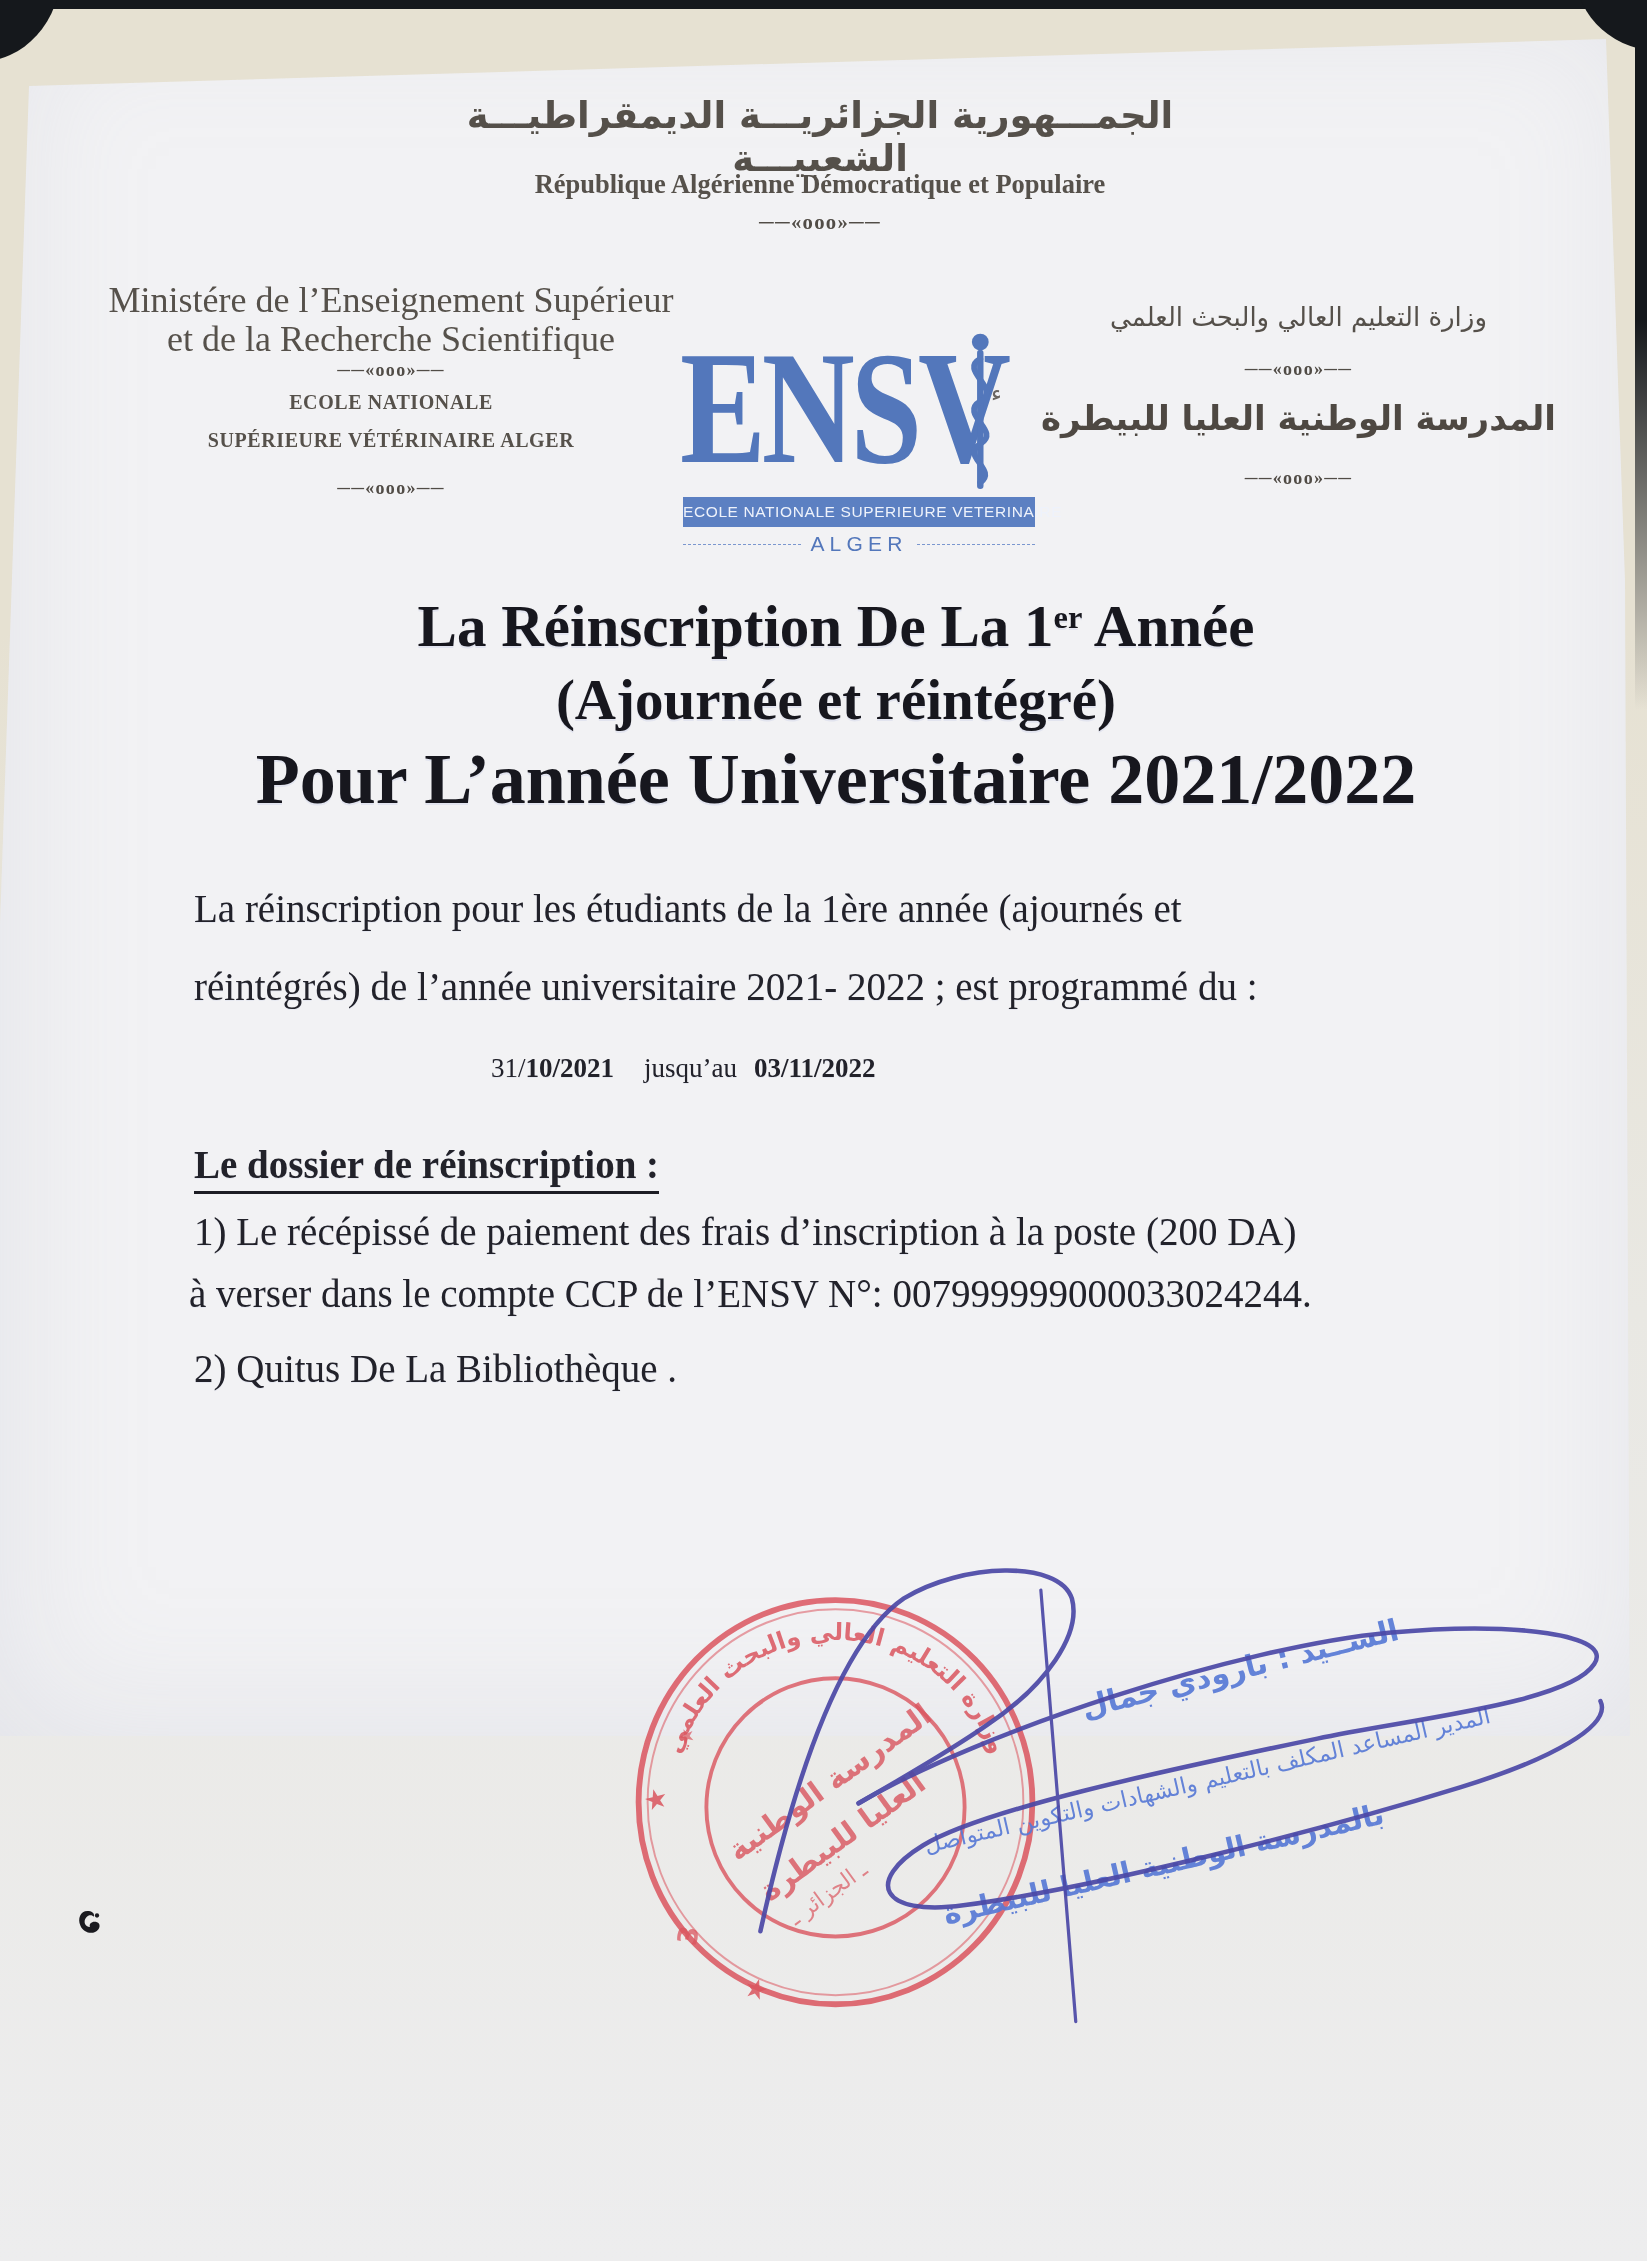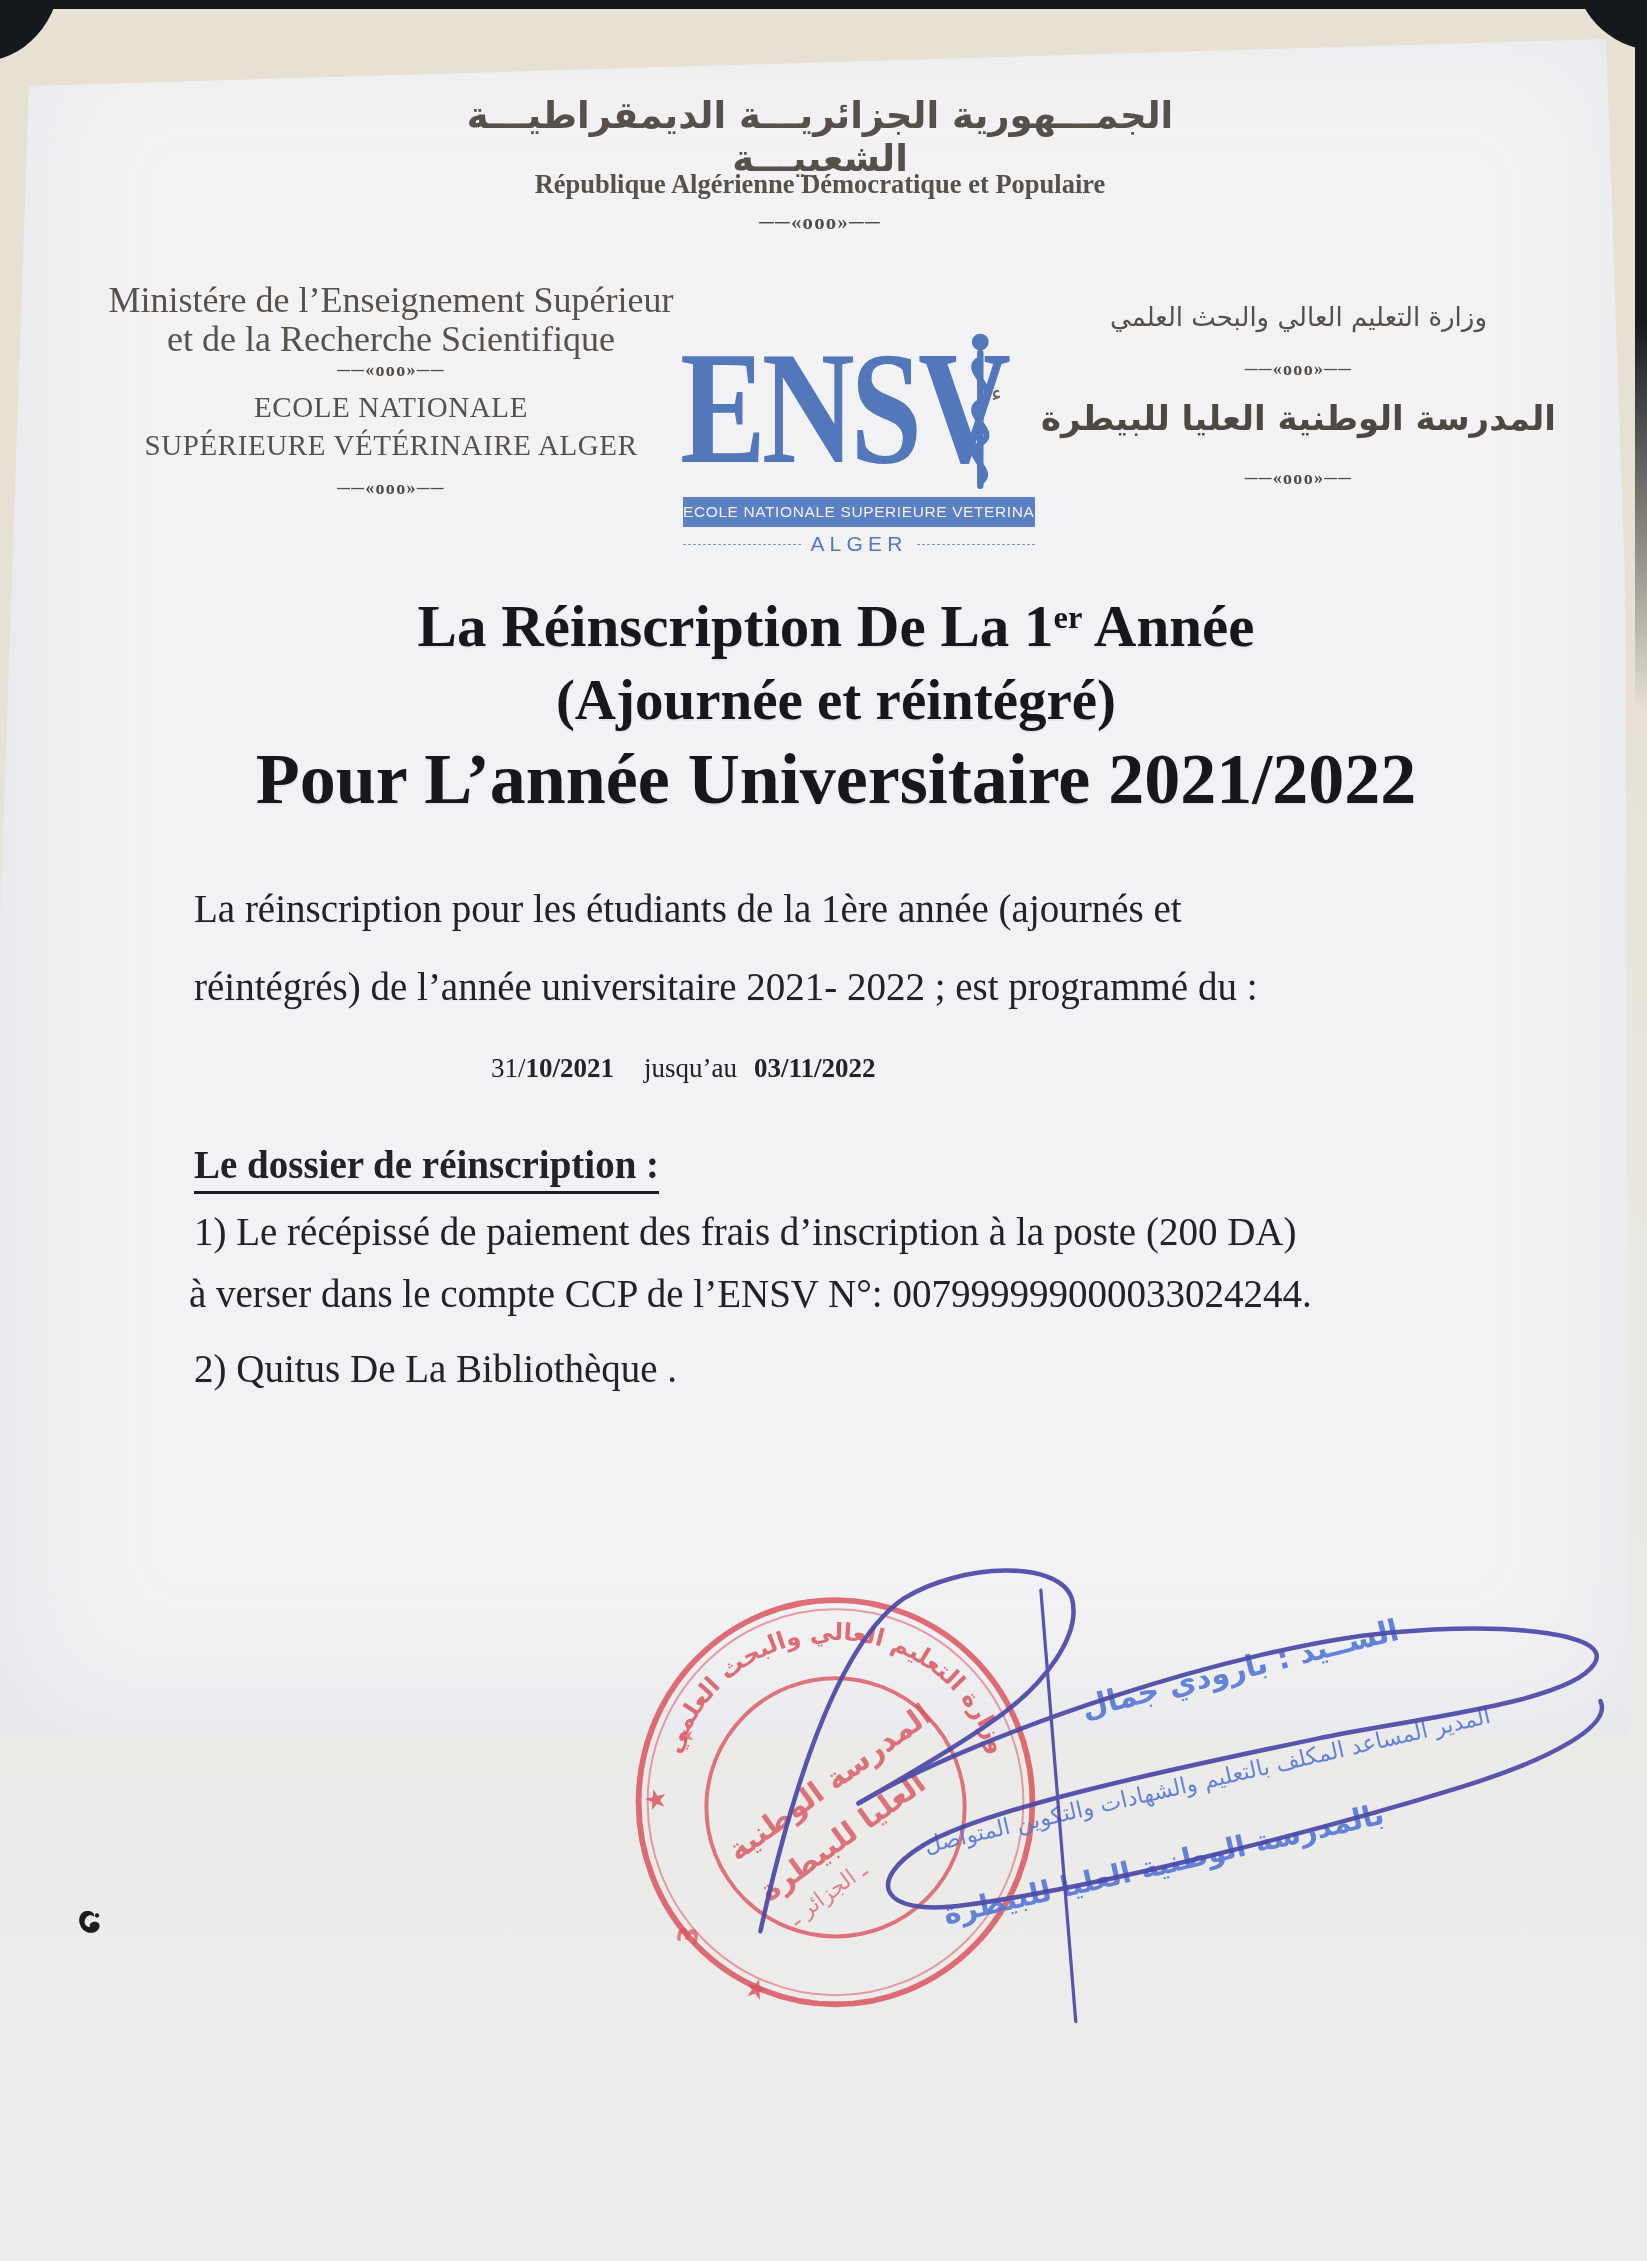--- a/index.html
+++ b/index.html
@@ -22,21 +22,21 @@
          clip-path:polygon(29px 86px,1606px 39px,1625px 581px,1632px 2261px,0px 2261px,0px 924px);
          box-shadow:inset 0 0 142px rgba(180,185,200,.25);}
   .center{text-align:center;}
   .abs{position:absolute;}
   .hdr{color:var(--hdr);}
   .sep{color:#514c46;font-size:20.7px;letter-spacing:1.3px;font-weight:700;}
   .ar{font-family:"DejaVu Sans",sans-serif;}
   .arabic-republic{font-size:37px;font-weight:700;color:#55504a;}
   .french-republic{font-size:26.5px;font-weight:700;}
   .ministry-line{font-size:36px;}
-  .school-line{font-size:29px;font-weight:400;letter-spacing:0.6px;}
+  .school-line{font-size:20px;font-weight:700;letter-spacing:0.6px;}
   .ministry-ar{font-size:26px;color:#55504a;}
   .school-ar{font-size:34px;font-weight:700;color:#4e4842;}
   
   .logo{position:absolute;left:683px;top:354px;width:352px;height:200px;}
   .ensv{position:absolute;left:-2.6px;top:-26px;font-size:161px;line-height:1;font-weight:700;
         color:var(--logo_blue);letter-spacing:-5.2px;transform:scaleX(.8);transform-origin:left top;}
   .caduceus{position:absolute;left:257px;top:-20.7px;}
   .banner{position:absolute;left:0;top:143px;width:352px;height:30px;background:var(--banner_blue);
           color:#eef2fb;font-family:"Liberation Sans",sans-serif;font-size:15.5px;letter-spacing:0.6px;
           line-height:30px;text-align:center;white-space:nowrap;}

